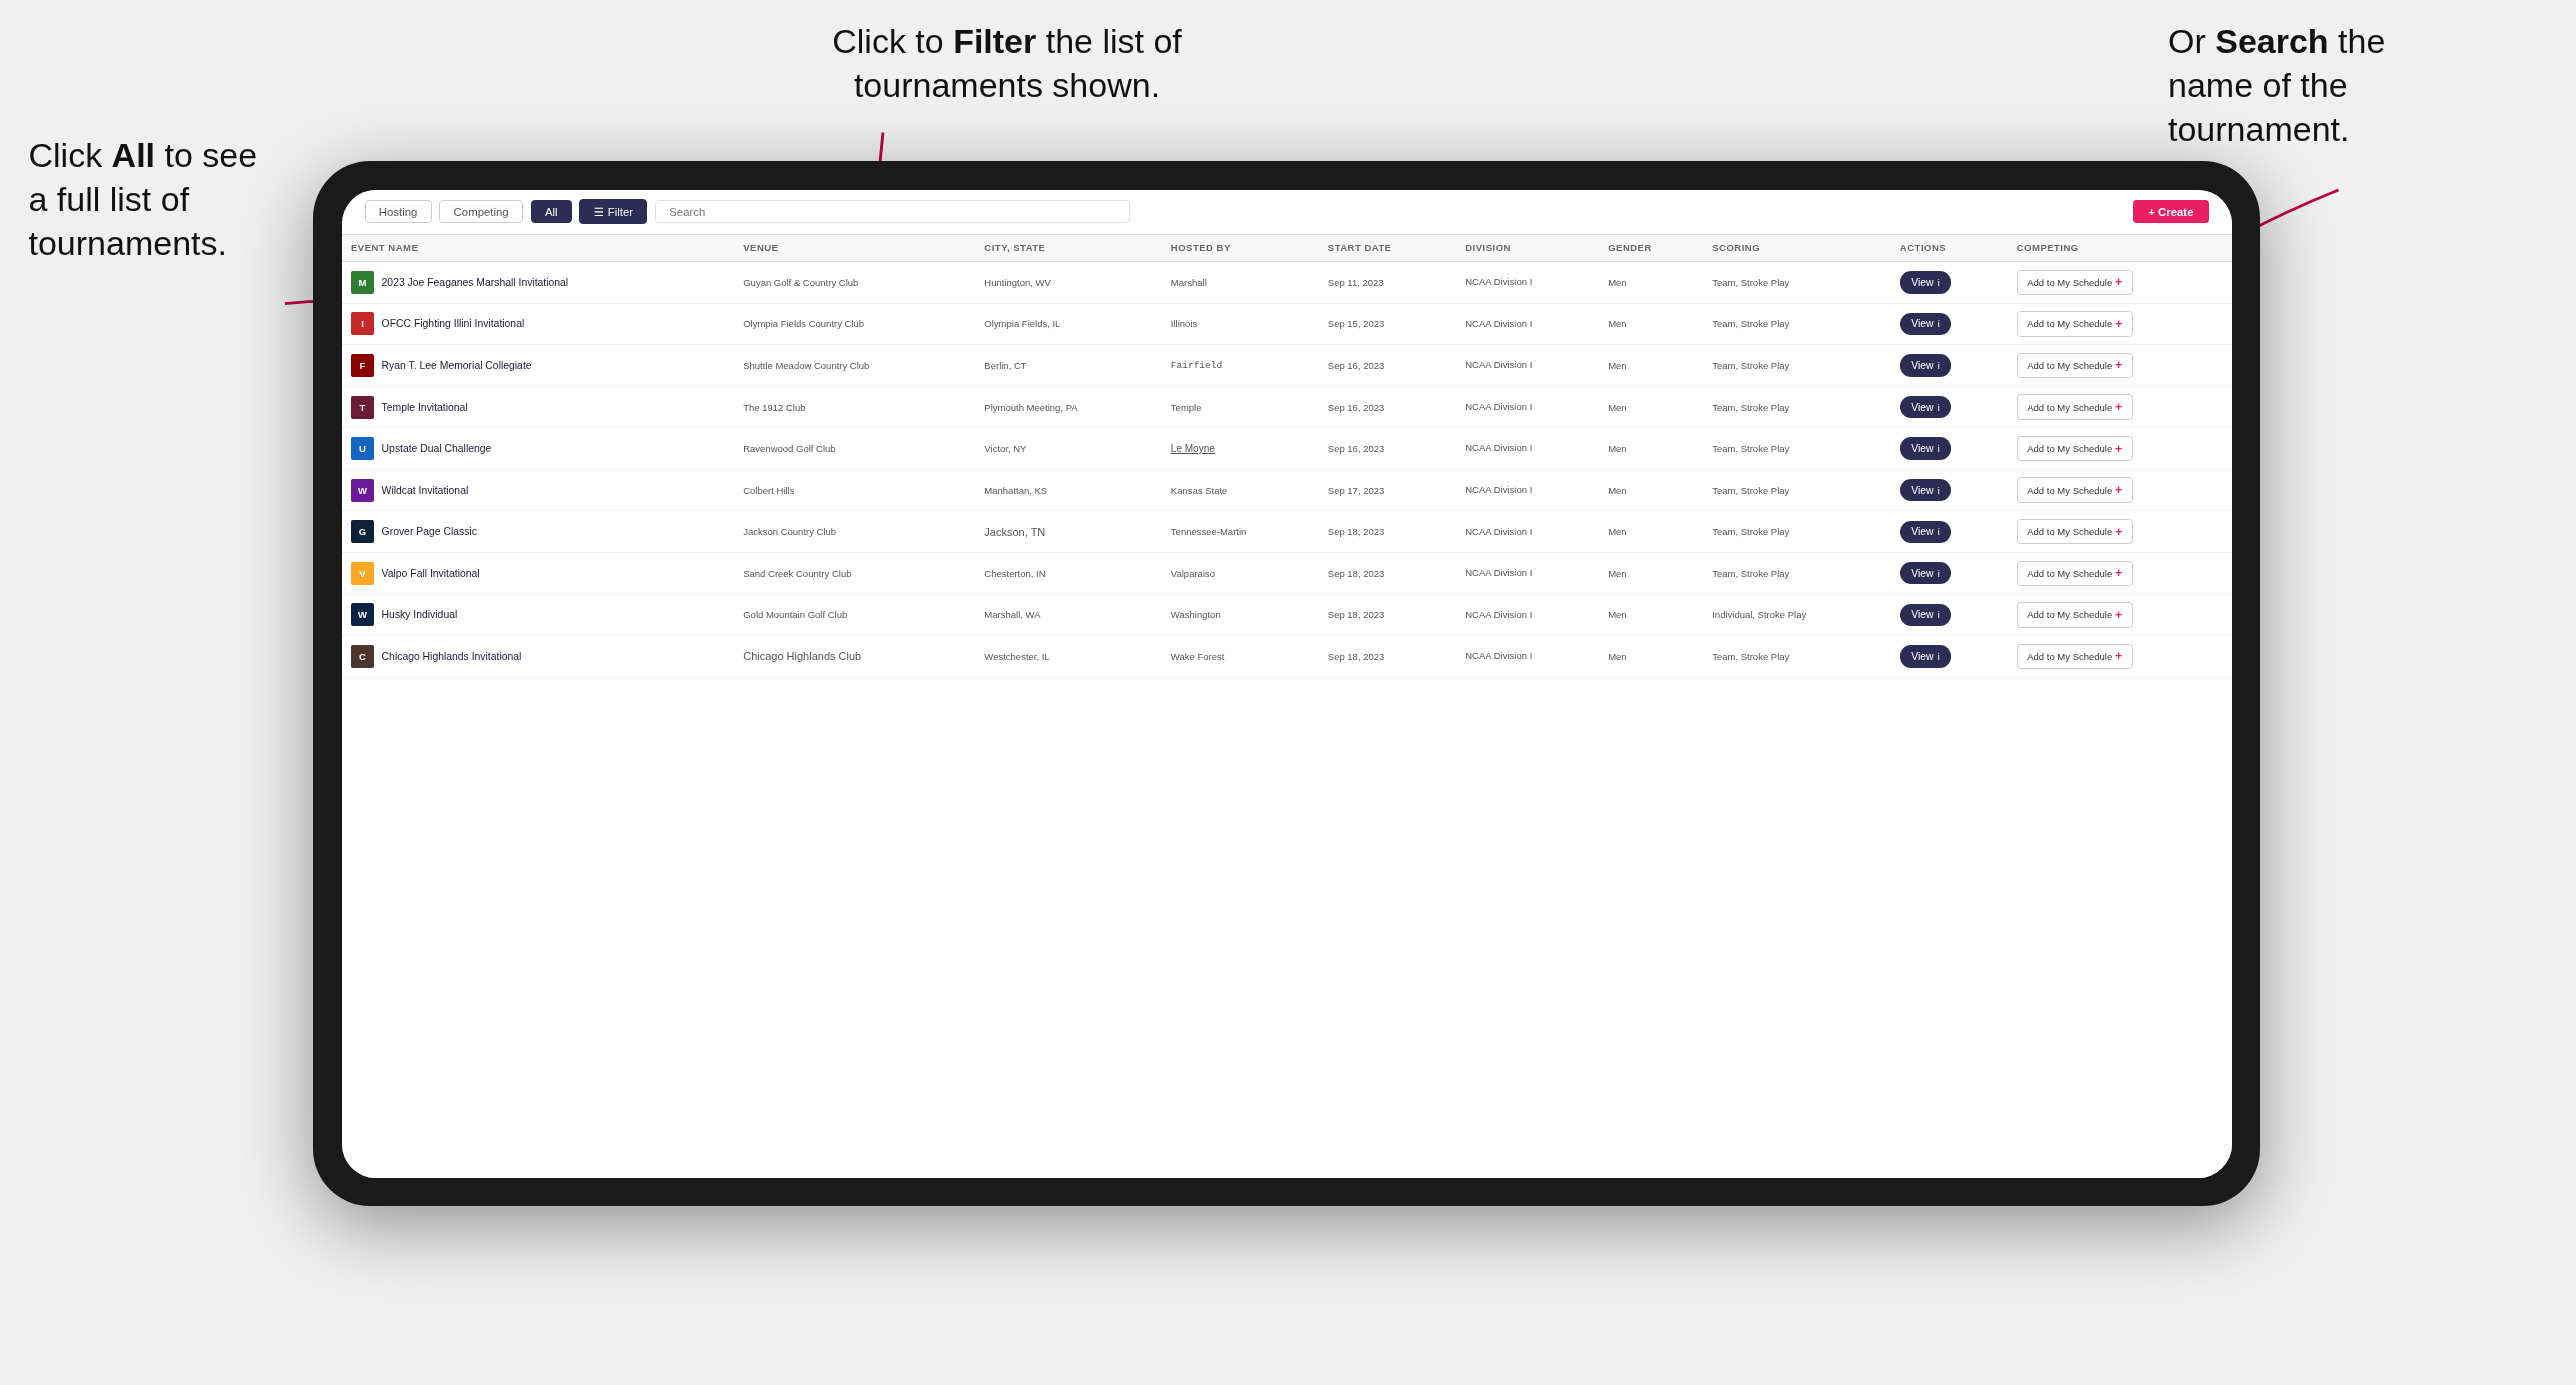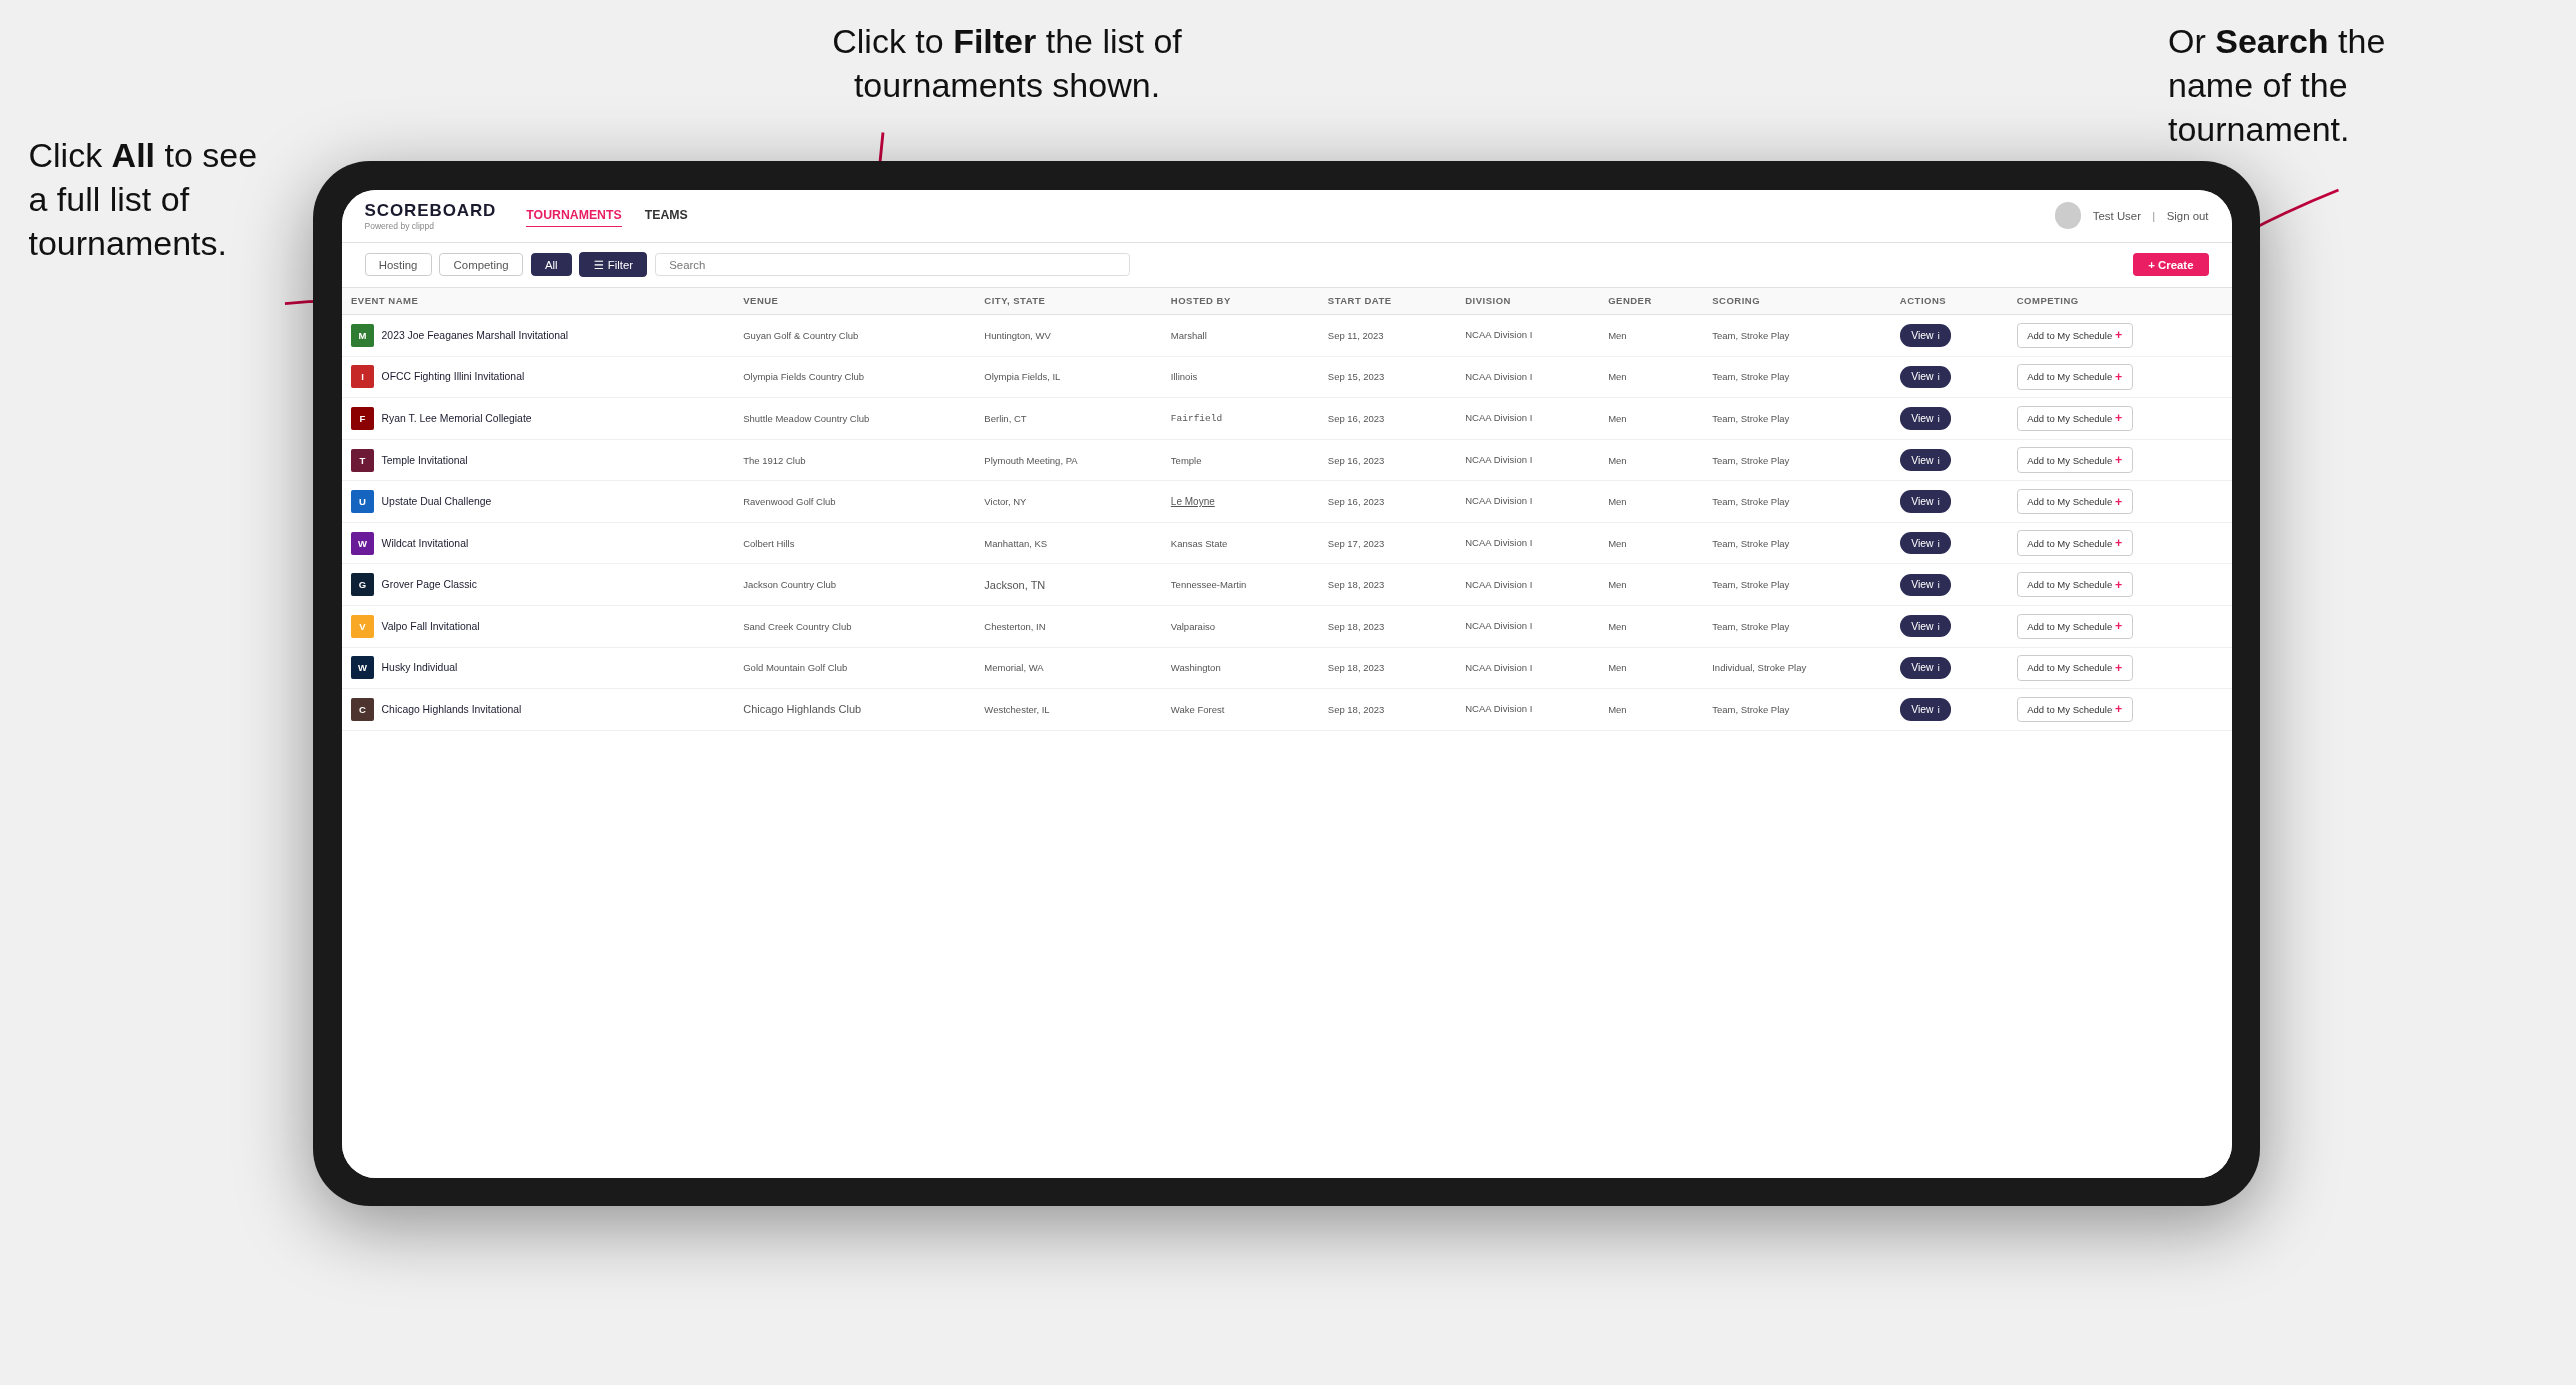--- a/index.html
+++ b/index.html
@@ -327,34 +327,20 @@
     <marker id="arrowhead3" markerWidth="10" markerHeight="7" refX="10" refY="3.5" orient="auto">
       <polygon points="0 0, 10 3.5, 0 7" fill="#c0003c"></polygon>
     </marker>
   </defs>
   <path d="M 450 20 Q 300 80 200 170" stroke="#c0003c" stroke-width="3" fill="none" marker-end="url(#arrowhead3)"></path>
 </svg>
 
 <div class="tablet-frame">
   <div class="tablet-screen">
 
-    <div class="app-header">
-      <div class="logo-area">
-        <span class="logo-text">SCOREBOARD</span>
-        <span class="logo-sub">Powered by clippd</span>
-      </div>
-      <span class="nav-item active">TOURNAMENTS</span>
-      <span class="nav-item">TEAMS</span>
-      <div class="header-right">
-        <div class="user-avatar"></div>
-        <span class="header-user-text">Test User</span>
-        <span style="color:#999;font-size:11.4px;">|</span>
-        <span class="sign-out">Sign out</span>
-      </div>
-    </div>
 
     <div class="filter-bar">
       <button class="tab-btn">Hosting</button>
       <button class="tab-btn">Competing</button>
       <button class="tab-btn active-tab">All</button>
       <button class="filter-btn">
         <span>☰</span>
         <span>Filter</span>
       </button>
       <input class="search-input" type="text" placeholder="Search" style="">
@@ -621,21 +607,21 @@
             <tr>
     <td>
       <div class="event-name-cell">
         <div class="team-logo-placeholder logo-darkblue">
           <span style="color:white;font-size:9.5px;font-weight:bold;">W</span>
         </div>
         <span class="event-name-text">Husky Individual</span>
       </div>
     </td>
     <td style="font-size:9.5px;color:#555;">Gold Mountain Golf Club</td>
-    <td style="font-size:9.5px;color:#555;">Memorial, WA</td>
+    <td style="font-size:9.5px;color:#555;">Marshall, WA</td>
     <td style="font-size:9.5px;color:#555;">Washington</td>
     <td style="font-size:9.5px;color:#555;white-space:nowrap;">Sep 18, 2023</td>
     <td>
       <div class="division-text">NCAA Division I</div>
     </td>
     <td style="font-size:9.5px;color:#555;">Men</td>
     <td style="font-size:9.5px;color:#555;">Individual, Stroke Play</td>
     <td>
       <button class="view-btn">
         View

